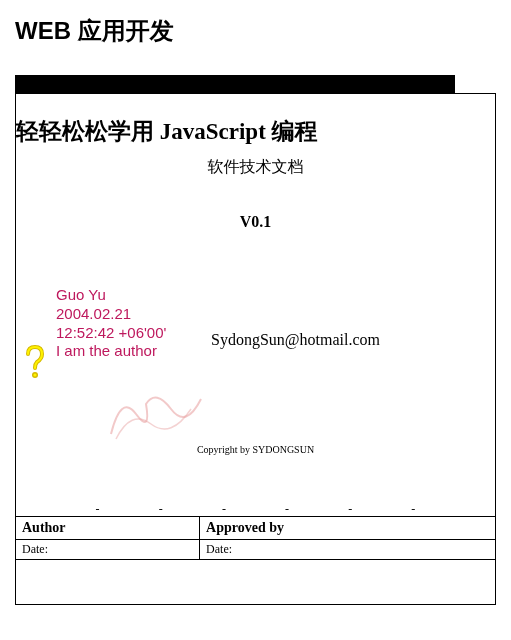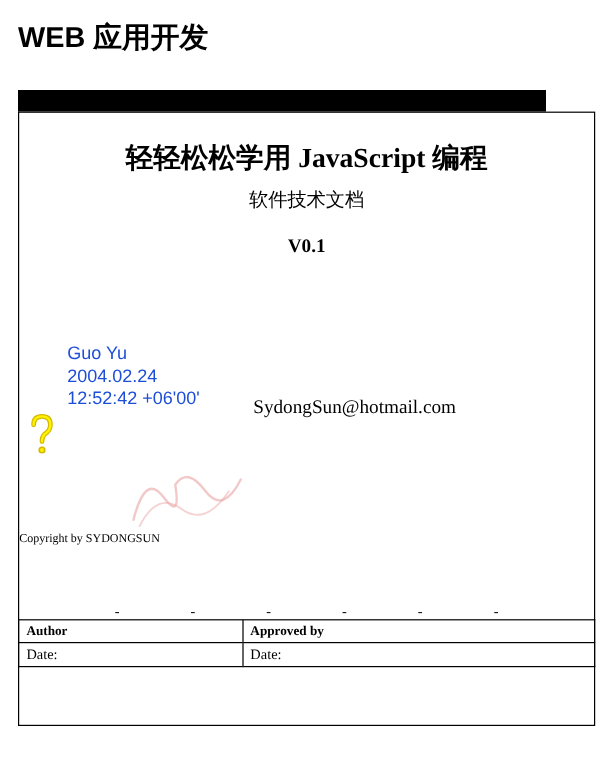--- a/index.html
+++ b/index.html
@@ -23,38 +23,37 @@
     margin: 28px 15px 0 15px;
     width: 440px;
   }
   .doc-frame {
     border: 1.5px solid #000;
     margin: 0 15px 0 15px;
     position: relative;
     height: 512px;
   }
   .doc-title {
-    text-align: center;
     font-size: 23px;
     font-weight: bold;
     margin-top: 22px;
     font-family: "SimSun", serif;
   }
   .doc-subtitle {
     text-align: center;
     font-size: 16px;
     font-weight: normal;
     margin-top: 10px;
     font-family: "SimHei", sans-serif;
   }
   .doc-version {
     text-align: center;
     font-size: 16px;
     font-weight: bold;
-    margin-top: 19px;
+    margin-top: 35px;
     font-family: "Times New Roman", serif;
   }
   .meta-block {
     position: absolute;
     top: 200px;
     left: 195px;
     font-size: 11px;
     font-family: "Times New Roman", serif;
   }
   .meta-email {
@@ -63,21 +62,21 @@
     left: 195px;
     font-size: 16px;
     font-family: "Times New Roman", serif;
   }
   .signature-block {
     position: absolute;
     top: 192px;
     left: 40px;
     font-family: Arial, sans-serif;
     font-size: 15px;
-    color: #1d4ed8;
+    color: #be185d;
     line-height: 1.25;
   }
   .qmark {
     position: absolute;
     top: 250px;
     left: 4px;
     width: 30px;
     height: 36px;
   }
   .qmark svg { width: 100%; height: 100%; }
@@ -88,20 +87,21 @@
     width: 120px;
     height: 70px;
     pointer-events: none;
   }
   .flourish svg { width: 100%; height: 100%; }
   .copyright {
     position: absolute;
     top: 350px;
     left: 0;
     width: 100%;
+    text-align: center;
     font-size: 10px;
     font-family: "Times New Roman", serif;
   }
   .dash-row {
     position: absolute;
     top: 408px;
     left: 0;
     width: 100%;
     display: flex;
     justify-content: space-around;
@@ -119,21 +119,21 @@
     font-family: "Times New Roman", serif;
   }
   .sig-table th, .sig-table td {
     border: 1px solid #000;
     padding: 2px 6px;
     text-align: left;
     font-size: 12px;
   }
   .sig-table th {
     font-weight: bold;
-    font-size: 11px;
+    font-size: 14px;
     padding: 3px 6px;
   }
   .sig-row td { height: 18px; }
 </style>
 </head>
 <body>
 
 <div class="page-header">WEB 应用开发</div>
 
 <div class="black-bar"></div>
@@ -141,22 +141,23 @@
 <div class="doc-frame">
 
   <div class="doc-title">轻轻松松学用 JavaScript 编程</div>
   <div class="doc-subtitle">软件技术文档</div>
   <div class="doc-version">V0.1</div>
 
   <div class="meta-email">SydongSun@hotmail.com</div>
 
   <div class="signature-block">
     <div>Guo Yu</div>
-    <div>2004.02.24</div>
+    <div>2004.02.21</div>
     <div>12:52:42 +06'00'</div>
+    <div>I am the author</div>
   </div>
 
   <div class="qmark">
     <svg viewBox="0 0 30 36">
       <path d="M8 10 Q8 3 15 3 Q22 3 22 10 Q22 15 17 18 Q15 20 15 24" fill="none" stroke="#d4b800" stroke-width="4" stroke-linecap="round"></path>
       <path d="M8 10 Q8 3 15 3 Q22 3 22 10 Q22 15 17 18 Q15 20 15 24" fill="none" stroke="#fff200" stroke-width="2" stroke-linecap="round"></path>
       <circle cx="15" cy="31" r="3" fill="#d4b800"></circle>
       <circle cx="15" cy="31" r="1.6" fill="#fff200"></circle>
     </svg>
   </div>

